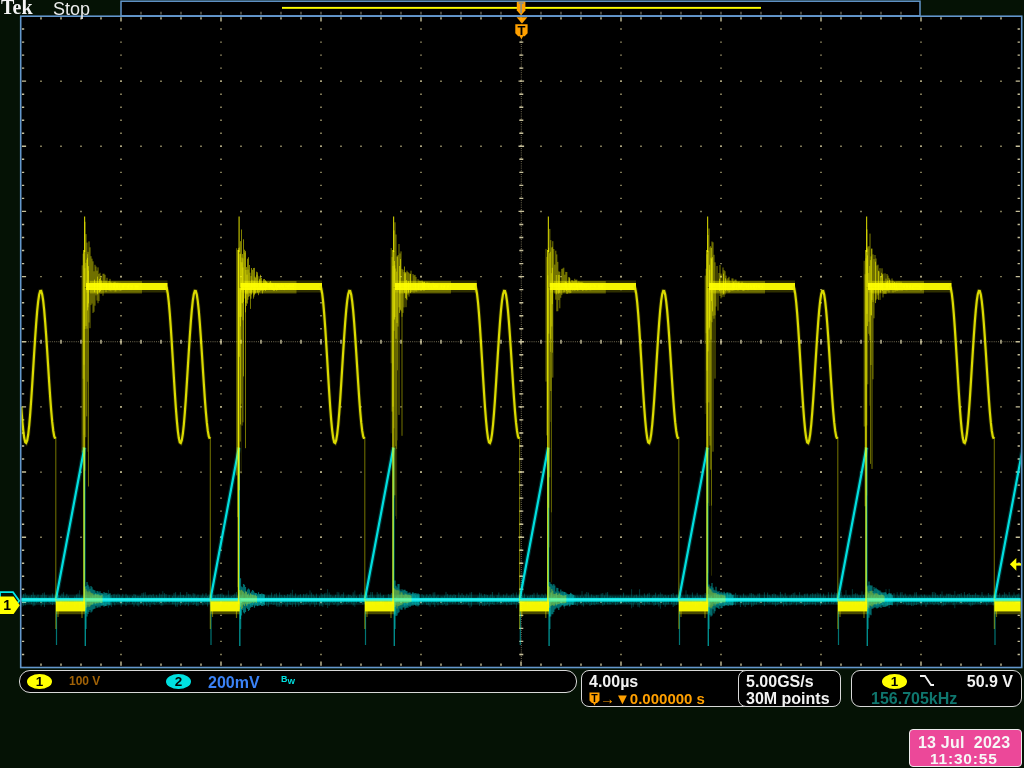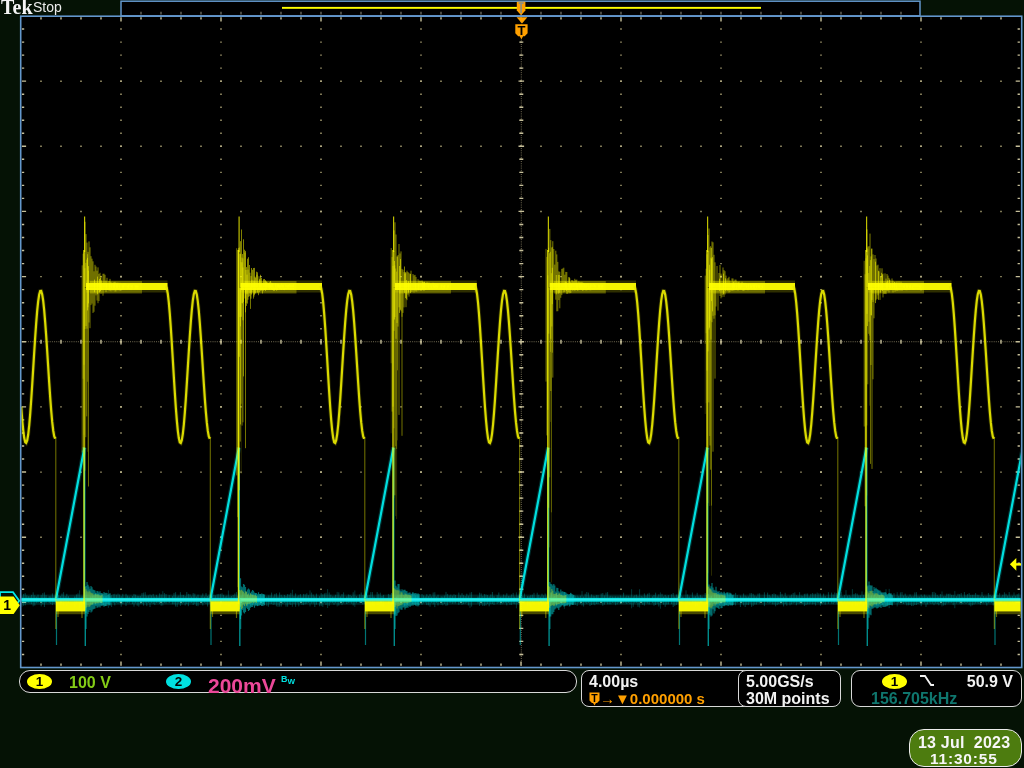--- a/index.html
+++ b/index.html
@@ -180,27 +180,27 @@
     <polygon points="516.6,17.2 527.4,17.2 522,23.6" fill="#ffa000"></polygon>
     <polygon points="515.3,24.2 527.6,24.2 527.6,33.3 524.7,36.3 523.1,36.3 521.4,39.2 519.7,36.3 518.2,36.3 515.3,33.3" fill="#ffa000"></polygon>
     <text x="521.5" y="35" font-family="Liberation Sans, sans-serif" font-size="13" font-weight="bold" fill="#000" text-anchor="middle">T</text>
     <polygon points="0,592.2 13,592.2 19.2,600.8 13,609.4 0,609.4" fill="none" stroke="#00e8e8" stroke-width="1.8"></polygon>
     <polygon points="0,596.6 13.6,596.6 19.8,605.3 13.6,614 0,614" fill="#ffff00"></polygon>
     <text x="7.2" y="610.3" font-family="Liberation Sans, sans-serif" font-size="14" font-weight="bold" fill="#000" text-anchor="middle">1</text>
     <polygon points="1009.9,564.3 1016.3,557.9 1016.3,570.7" fill="#ffff00"></polygon>
     <rect x="1015" y="563.2" width="6" height="2.4" fill="#ffff00"></rect>
   </svg>
 <div style="position:absolute;left:1px;top:-4px;color:#f5f5f5;font-family:'Liberation Serif',serif;font-size:20px;font-weight:bold">Tek</div>
-<div style="position:absolute;left:33px;top:-1px;color:#ececec;font-size:14px">Stop</div>
+<div style="position:absolute;left:53px;top:-1px;color:#ececec;font-size:18px">Stop</div>
 
 <div class="bx" style="left:19px;top:670px;width:558px;height:23px;border-radius:11px">
   <span class="badge" style="background:#ffff00;position:absolute;left:7px;top:3px">1</span>
-  <span class="t" style="left:49px;top:3px;color:#84cc16;font-size:16px">100 V</span>
+  <span class="t" style="left:49px;top:3px;color:#a16207;font-size:12px">100 V</span>
   <span class="badge" style="background:#00e0e0;position:absolute;left:146px;top:3px">2</span>
-  <span class="t" style="left:188px;top:3px;color:#ec4899;font-size:21px">200mV</span>
+  <span class="t" style="left:188px;top:3px;color:#3b82f6;font-size:16px">200mV</span>
   <span class="t" style="left:261px;top:3px;color:#00e0e0;font-size:9px">B<span style="font-size:8px;position:relative;top:2px">W</span></span>
 </div>
 
 <div class="bx" style="left:581px;top:670px;width:176px;height:37px;border-radius:8px">
   <span class="t" style="left:7px;top:2px;color:#f2f2f2;font-size:16px">4.00µs</span>
   <span class="t" style="left:7px;top:19px;color:#ffa000;font-size:15px"><svg width="11" height="14" style="vertical-align:-2px">
         <polygon points="0.5,0.5 10.5,0.5 10.5,8.5 8,11 7,11 5.5,13.5 4,11 3,11 0.5,8.5" fill="#ffa000"></polygon>
         <text x="5.5" y="9.5" font-size="10.5" font-weight="bold" fill="#000" text-anchor="middle">T</text>
       </svg>→▼0.000000 s</span>
 </div>
@@ -212,16 +212,16 @@
 
 <div class="bx" style="left:851px;top:670px;width:171px;height:37px;border-radius:9px">
   <span class="badge" style="background:#ffff00;position:absolute;left:30px;top:3px">1</span>
   <svg width="16" height="14" style="position:absolute;left:67px;top:3px">
       <path d="M1 2h5l6 9h3" stroke="#f2f2f2" stroke-width="1.8" fill="none"></path>
     </svg>
   <span class="t" style="right:8px;top:2px;color:#f2f2f2;font-size:16px">50.9 V</span>
   <span class="t" style="left:19px;top:19px;color:#0f766e;font-size:16px">156.705kHz</span>
 </div>
 
-<div class="bx" style="left:909px;top:729px;width:113px;height:38px;border-radius:15px;background:#4d7c0f;border-color:#ececec">
+<div class="bx" style="left:909px;top:729px;width:113px;height:38px;border-radius:4px;background:#ec4899;border-color:#ececec">
   <span class="t" style="left:8px;top:4px;color:#f7f7f7;font-size:16px;letter-spacing:0.2px">13 Jul  2023</span>
   <span class="t" style="left:20px;top:20px;color:#f7f7f7;font-size:15.5px;letter-spacing:0.8px">11:30:55</span>
 </div>
 
 </body></html>

